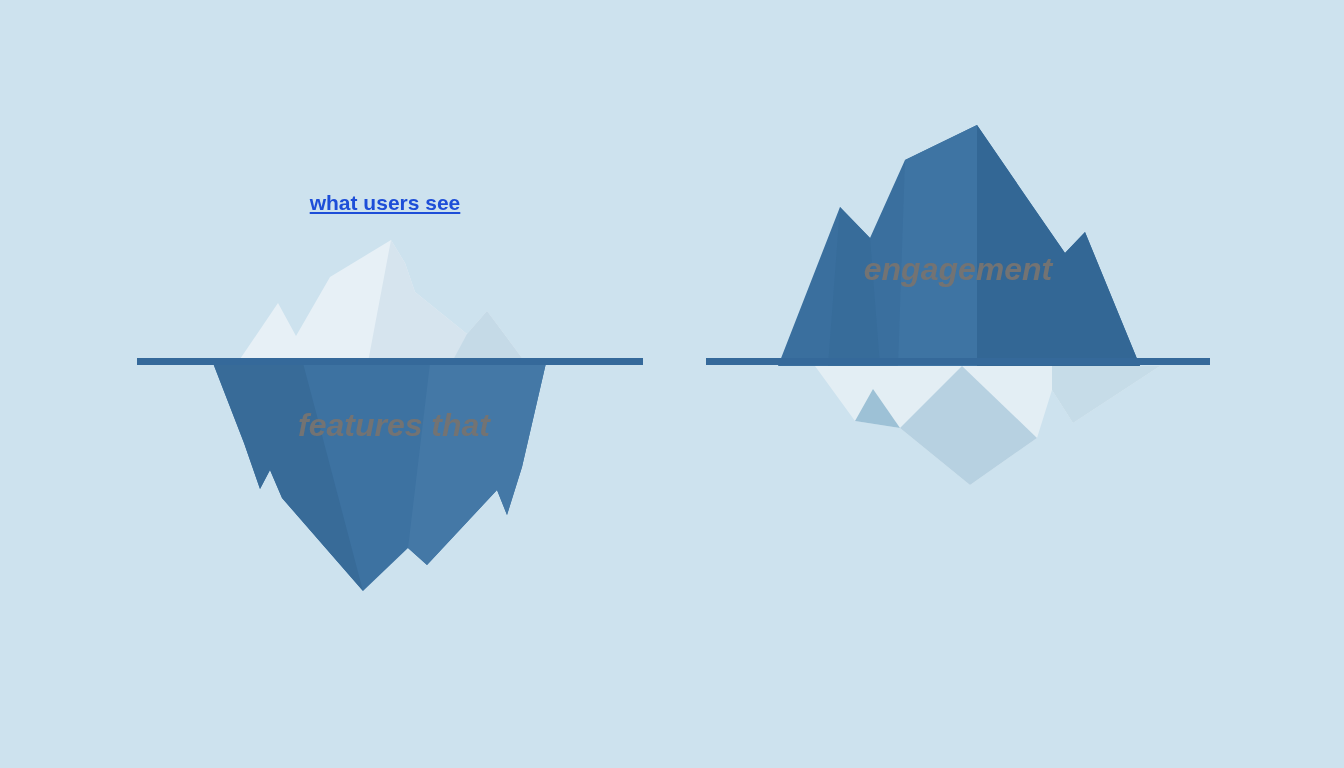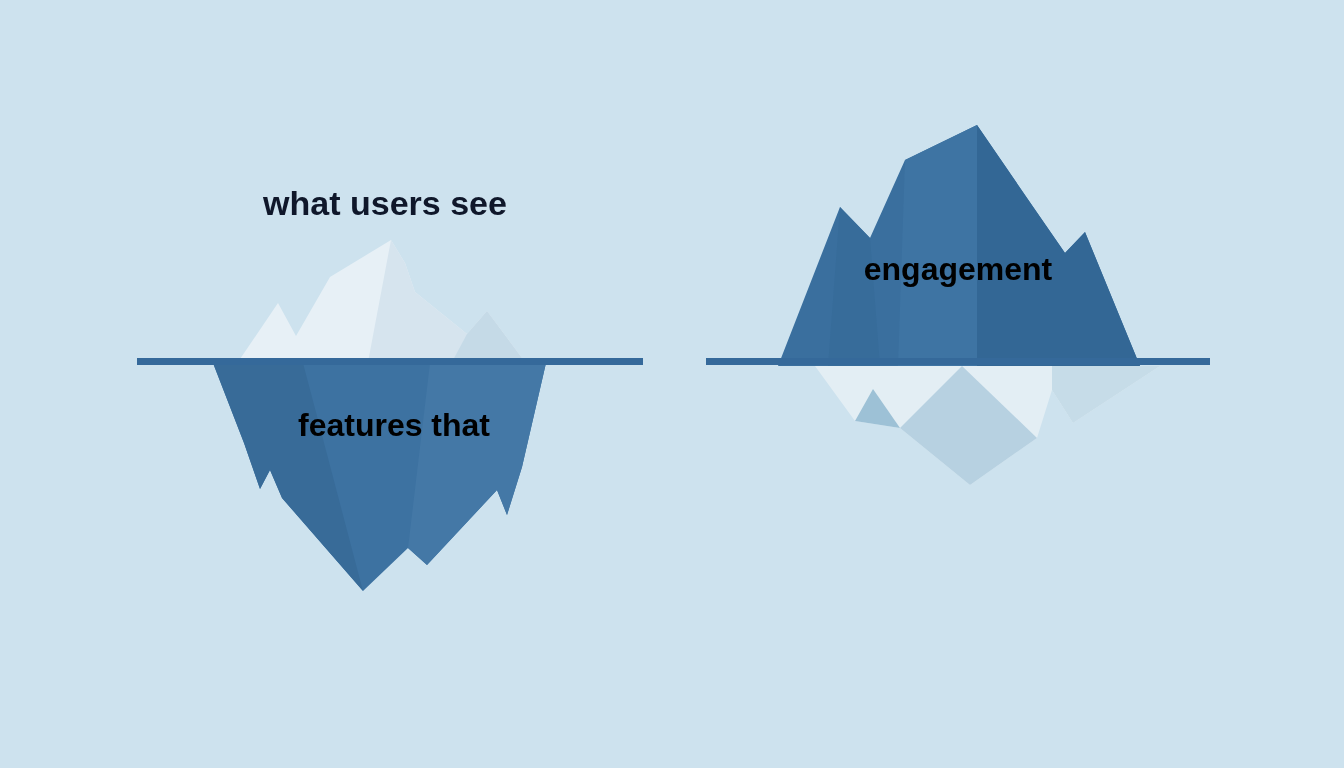--- a/index.html
+++ b/index.html
@@ -12,28 +12,30 @@
     overflow:hidden;
   }
   .canvas svg{position:absolute;left:0;top:0;}
   .label{
     position:absolute;
     text-align:center;
     font-weight:700;
     letter-spacing:0;
   }
   .label-dark{
-    color:#0f172a;
-    font-size:34px;
+    color:#1d4ed8;
+    font-size:21px;
     line-height:30px;
+    text-decoration:underline;
   }
   .label-light{
-    color:#000000;
+    color:#737373;
     font-size:32px;
     line-height:38px;
+    font-style:italic;
   }
   .line{display:block;}
   #what-users-see{left:235px;top:188px;width:300px;}
   #submerged-label{left:244px;top:406px;width:300px;}
   #engagement-label{left:808px;top:250px;width:300px;}
   #utility-label{left:810px;top:547px;width:300px;}
 </style>
 </head>
 <body>
 

